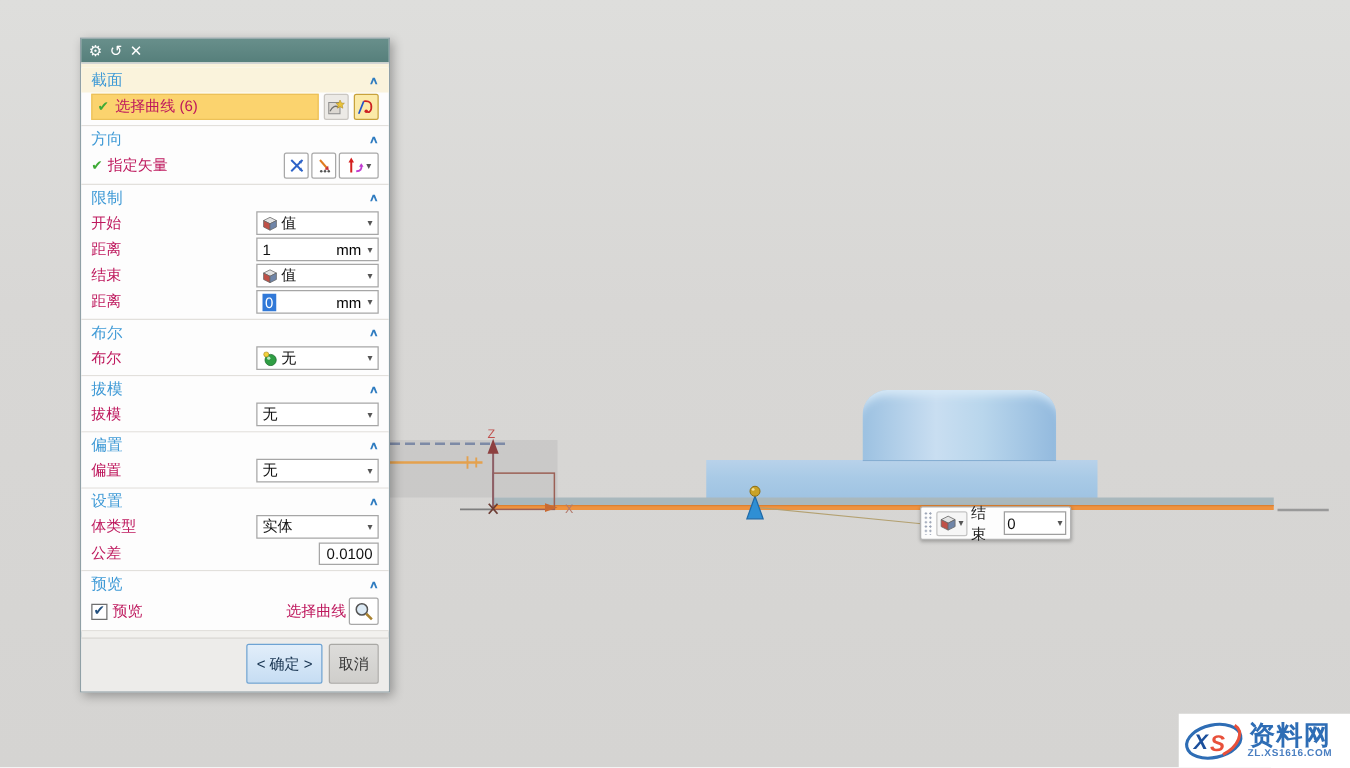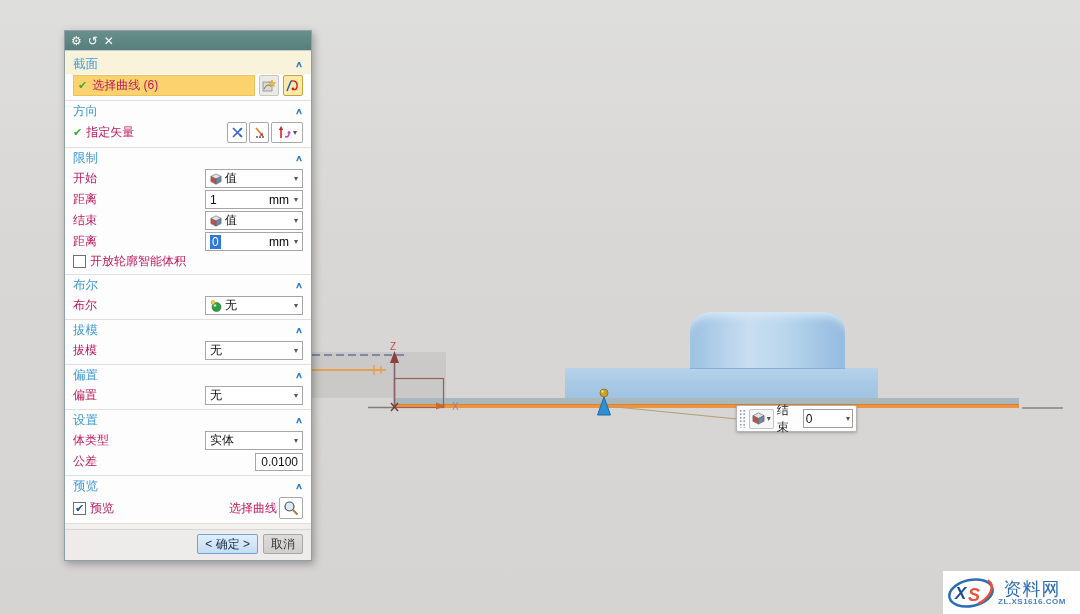--- a/index.html
+++ b/index.html
@@ -60,29 +60,29 @@
   .dd .unit { color:#000000; margin-right:2px; }
   .val-sel { background:#3179d8; color:#fff; padding:0 2px; }
 
   .num-input { display:flex; align-items:center; justify-content:flex-end; width:48px; height:18px;
                background:#fff; border:1px solid #a6a6a6; padding:0 4px; margin-left:auto; color:#111; }
 
   .cb { width:13px; height:13px; border:1px solid #6f6f6f; background:#fff; display:inline-flex;
         align-items:center; justify-content:center; font-size:11px; color:#23507e; line-height:1; }
 
   .footer { display:flex; justify-content:flex-end; gap:5px; padding:4px 8px 6px 8px; background:#edecea; border-top:1px solid #d9d7d4; }
-  .btn { height:20px; padding:0 7px; font-size:12px; border-radius:2px; display:flex; align-items:center; }
+  .btn { height:32px; padding:0 7px; font-size:12px; border-radius:2px; display:flex; align-items:center; }
   .btn.ok { background:linear-gradient(180deg,#e2eefa,#c6ddf3); border:1px solid #6da3d4; color:#15314e; }
   .btn.cancel { background:linear-gradient(180deg,#dddcda,#cfcecb); border:1px solid #a9a8a5; color:#333; }
 
   
   .watermark { position:absolute; left:943px; top:571px; width:137px; height:43px; background:#fff;
                display:flex; align-items:center; gap:2px; padding:2px 3px; }
   .wm-text { display:flex; flex-direction:column; align-items:center; line-height:1; }
-  .wm-name { font-size:18px; font-weight:normal; color:#2e6db5; letter-spacing:1px; }
+  .wm-name { font-size:21px; font-weight:bold; color:#2e6db5; letter-spacing:1px; }
   .wm-url { font-size:8px; font-weight:bold; color:#4a7fc1; letter-spacing:.5px; margin-top:0; }
   .wm-x { fill:#1b4f9c; } .wm-s { fill:#e8503a; }
 </style>
 </head>
 <body>
 
 <div class="screen">
 
   <div class="canvas">
     <div class="datum-plane"></div>
@@ -263,24 +263,20 @@
         </span>
       </div>
       <div class="row">
         <span class="row-label">距离</span>
         <span class="dd">
           <span class="dd-text"><span class="val-sel">0</span></span>
           <span class="unit">mm</span>
           <span class="dd-arrow">▾</span>
         </span>
       </div>
-      <div class="row" style="min-height:17px">
-        <span class="cb"></span>
-        <span class="row-label">开放轮廓智能体积</span>
-      </div>
     </div>
 
     <div class="group">
       <div class="group-header">
         <span>布尔</span>
         <span class="chev">∧</span>
       </div>
       <div class="row">
         <span class="row-label">布尔</span>
         <span class="dd">

